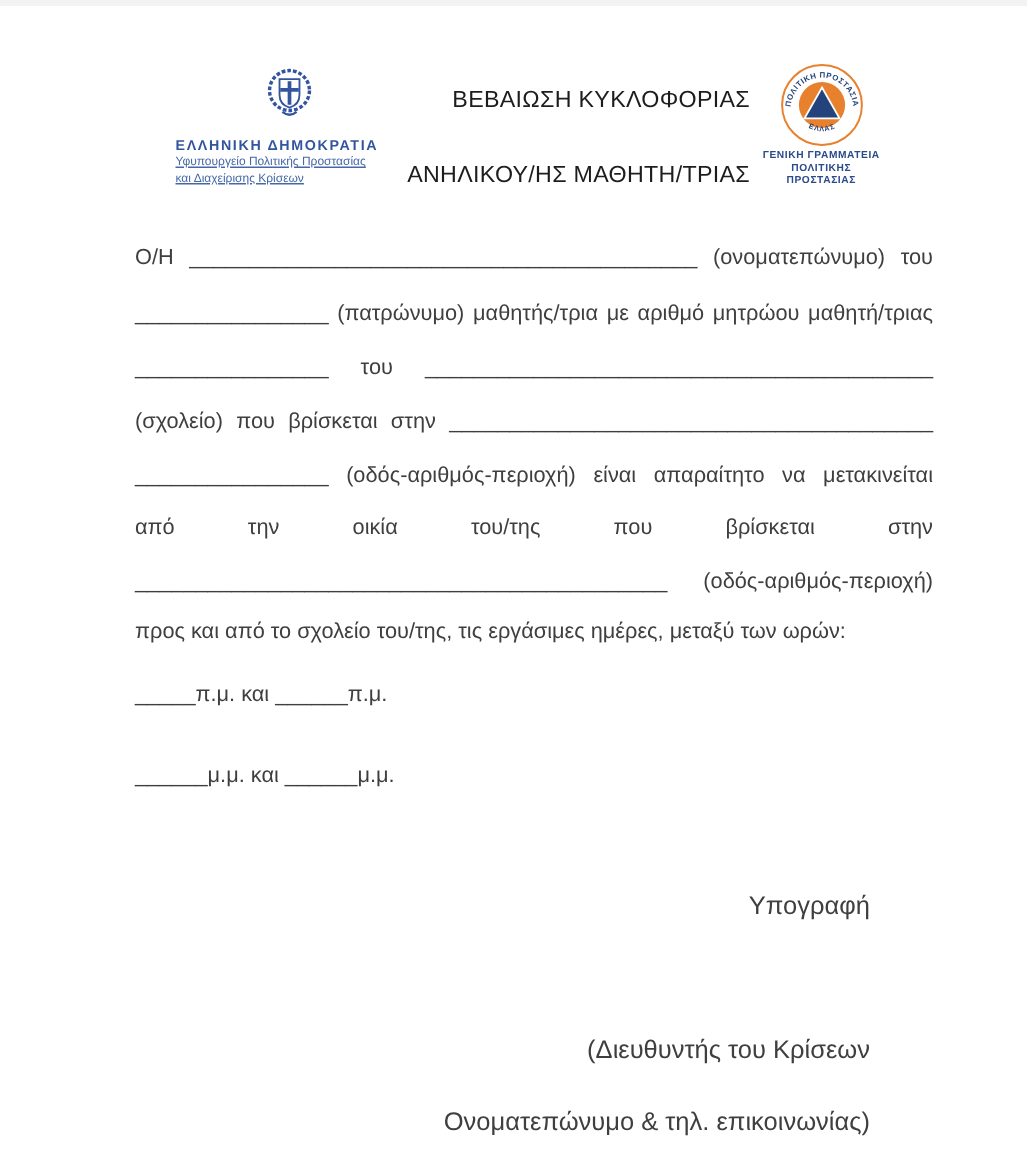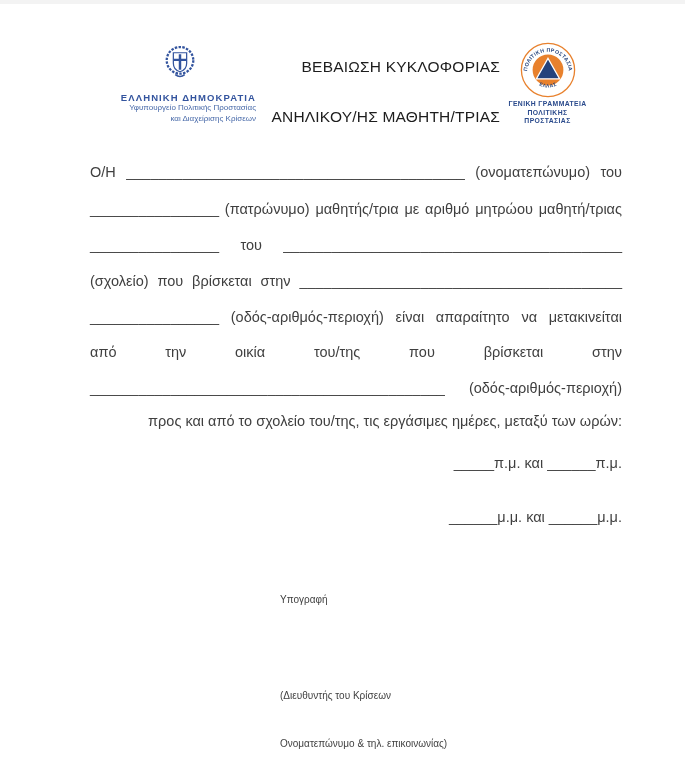--- a/index.html
+++ b/index.html
@@ -3,41 +3,41 @@
 <meta charset="utf-8">
 <style>
   html,body{margin:0;padding:0;background:#fff;}
   .page{
     position:relative;width:685px;height:782px;background:#ffffff;overflow:hidden;
     font-family:"Liberation Sans","DejaVu Sans",sans-serif;color:#404040;
   }
   .top-edge{position:absolute;top:0;left:0;width:685px;height:4px;background:#f3f3f3;}
 
   
-  .left-logo{position:absolute;left:104px;top:44px;width:152px;text-align:right;}
+  .left-logo{position:absolute;left:117px;top:44px;width:152px;text-align:left;}
   .left-logo .emblem{display:block;margin:0 auto 2px auto;}
   .org-name{font-size:9.5px;font-weight:bold;color:#33549e;letter-spacing:1.1px;line-height:11px;}
-  .dept{font-size:8px;color:#4668a8;line-height:10.5px;}
+  .dept{font-size:8px;color:#4668a8;line-height:10.5px;text-decoration:underline;}
 
   .doc-title{position:absolute;left:250px;top:58px;width:250px;text-align:right;
     font-weight:normal;font-size:15.5px;color:#1d1d1d;letter-spacing:0.2px;}
   .doc-title .t2{margin-top:32px;}
 
   .right-logo{position:absolute;left:505px;top:42px;width:85px;text-align:center;}
   .right-logo .badge{display:block;margin:0 auto 2px auto;}
   .caption{font-size:6.8px;font-weight:bold;color:#2a4a8c;letter-spacing:0.4px;line-height:8.6px;}
 
   
   .bodyline{
     position:absolute;left:90px;width:532px;font-size:14.5px;line-height:20px;
-    white-space:normal;color:#3f3f3f;text-align:right;
+    white-space:normal;color:#3f3f3f;
   }
   .just{text-align:justify;text-align-last:justify;}
 
-  .sig{position:absolute;left:280px;width:300px;text-align:left;font-size:10px;color:#3f3f3f;}
+  .sig{position:absolute;left:280px;width:300px;text-align:right;font-size:17px;color:#3f3f3f;}
 </style>
 </head>
 <body>
 
 <div class="page">
   <div class="top-edge"></div>
 
   <div class="left-logo">
     <svg class="emblem" width="38" height="46" viewBox="0 0 40 48">
       <circle cx="20" cy="17" r="14" fill="none" stroke="#33549e" stroke-width="2.4" stroke-dasharray="2.6 1.4"></circle>

